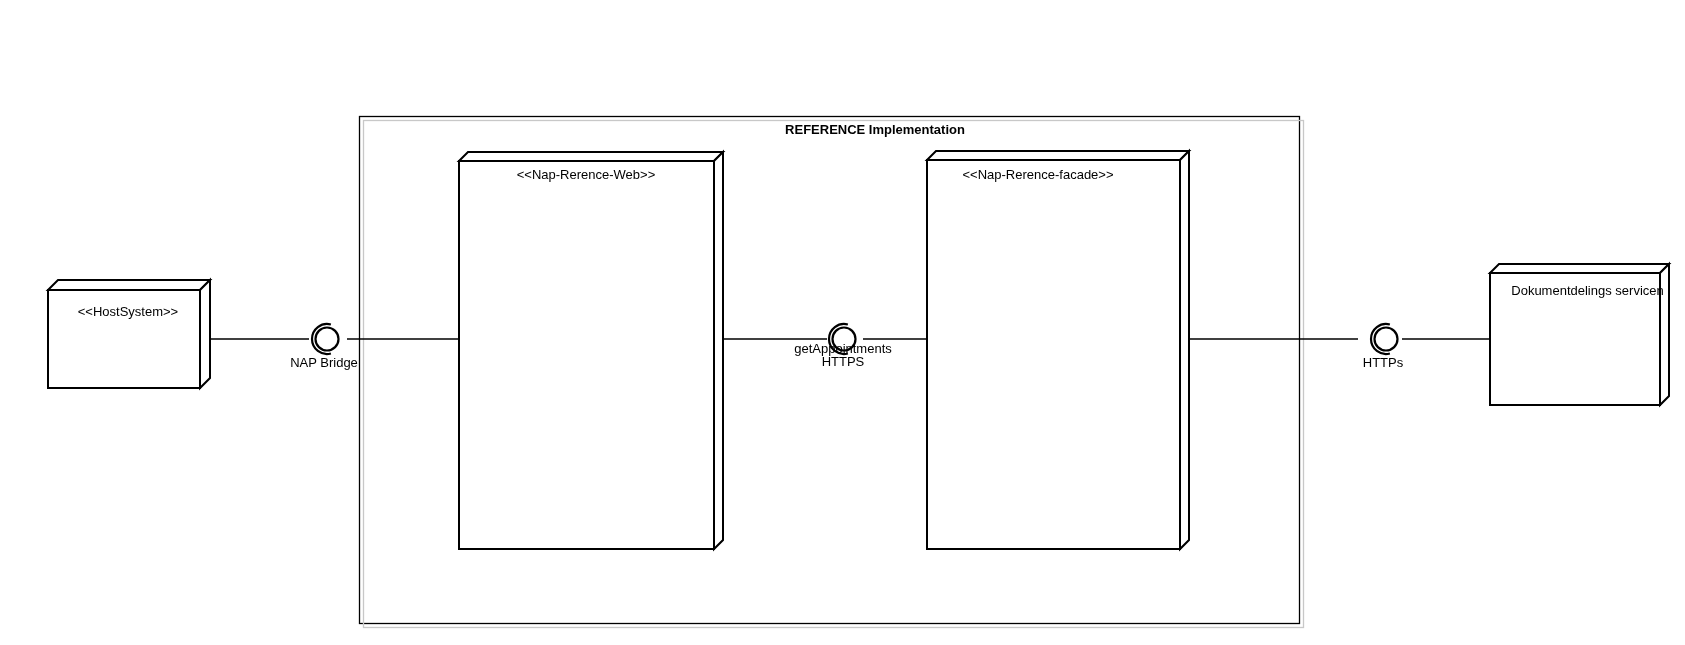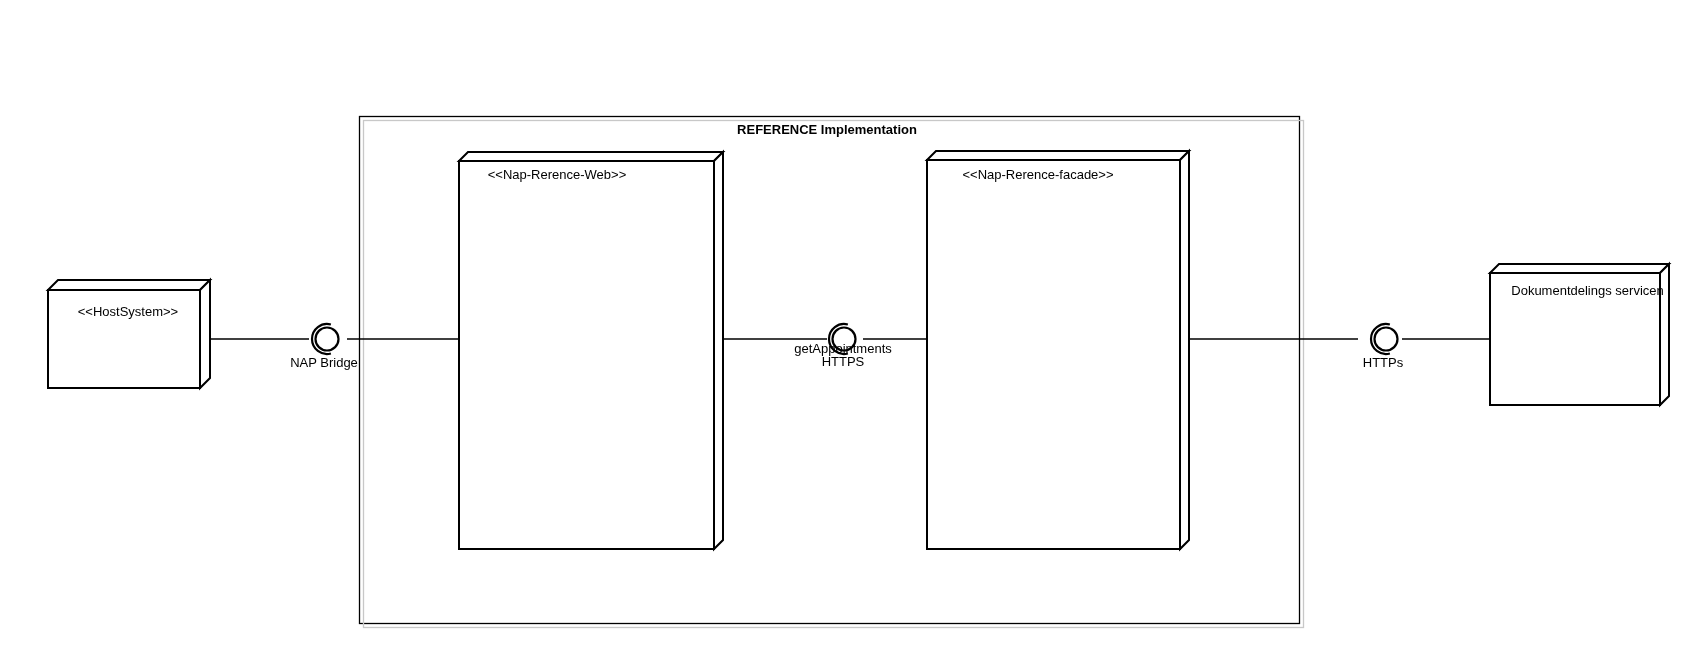--- a/index.html
+++ b/index.html
@@ -90,25 +90,25 @@
       <path d="M 847.88 324.51 A 15 15 0 1 0 847.88 353.49"></path>
       <circle cx="844" cy="339" r="11.5" fill="#ffffff"></circle>
     </g>
 
     <g stroke="#000000" stroke-width="2.2" fill="none">
       <path d="M 1389.88 324.51 A 15 15 0 1 0 1389.88 353.49"></path>
       <circle cx="1386" cy="339" r="11.5" fill="#ffffff"></circle>
     </g>
   </svg>
 
-  <div class="label bold" style="left:827px; top:129px;">REFERENCE Implementation</div>
+  <div class="label bold" style="left:875px; top:129px;">REFERENCE Implementation</div>
 
   <div class="label" style="left:128px; top:304px;margin-top:7px;">&lt;&lt;HostSystem&gt;&gt;</div>
 
-  <div class="label" style="left:557px; top:174px;">&lt;&lt;Nap-Rerence-Web&gt;&gt;</div>
+  <div class="label" style="left:586px; top:174px;">&lt;&lt;Nap-Rerence-Web&gt;&gt;</div>
 
   <div class="label" style="left:1038px; top:174px;">&lt;&lt;Nap-Rerence-facade&gt;&gt;</div>
 
   <div class="label" style="left:1575px; top:290px;padding-left:25px;">Dokumentdelings servicen</div>
 
   <div class="label" style="left:324px; top:362px;">NAP Bridge</div>
 
   <div class="label" style="left:843px; top:355px;">
     <div>getAppointments</div>
     <div>HTTPS</div>

